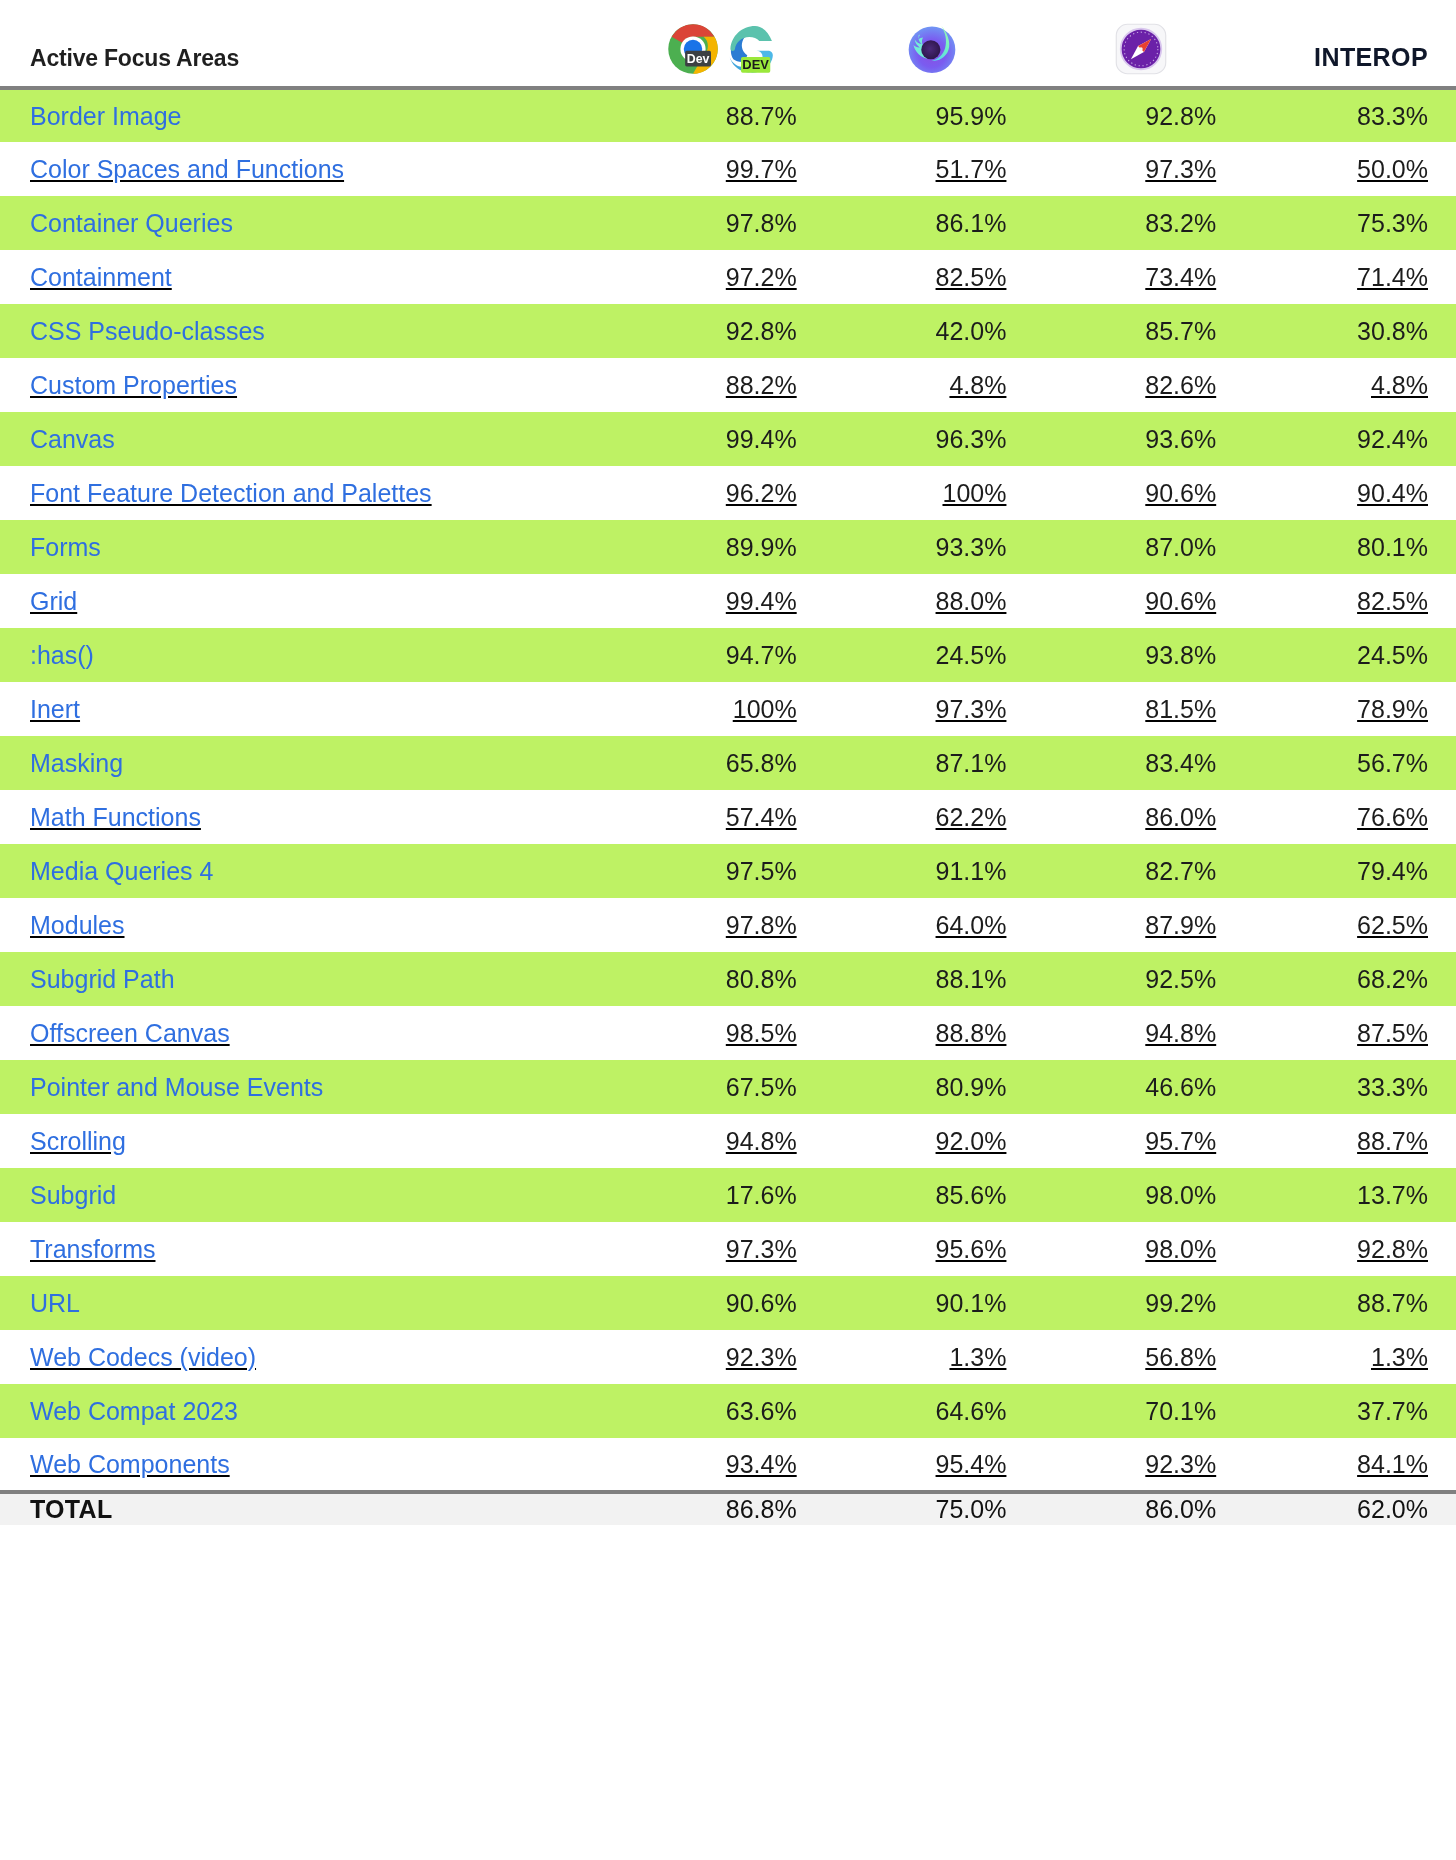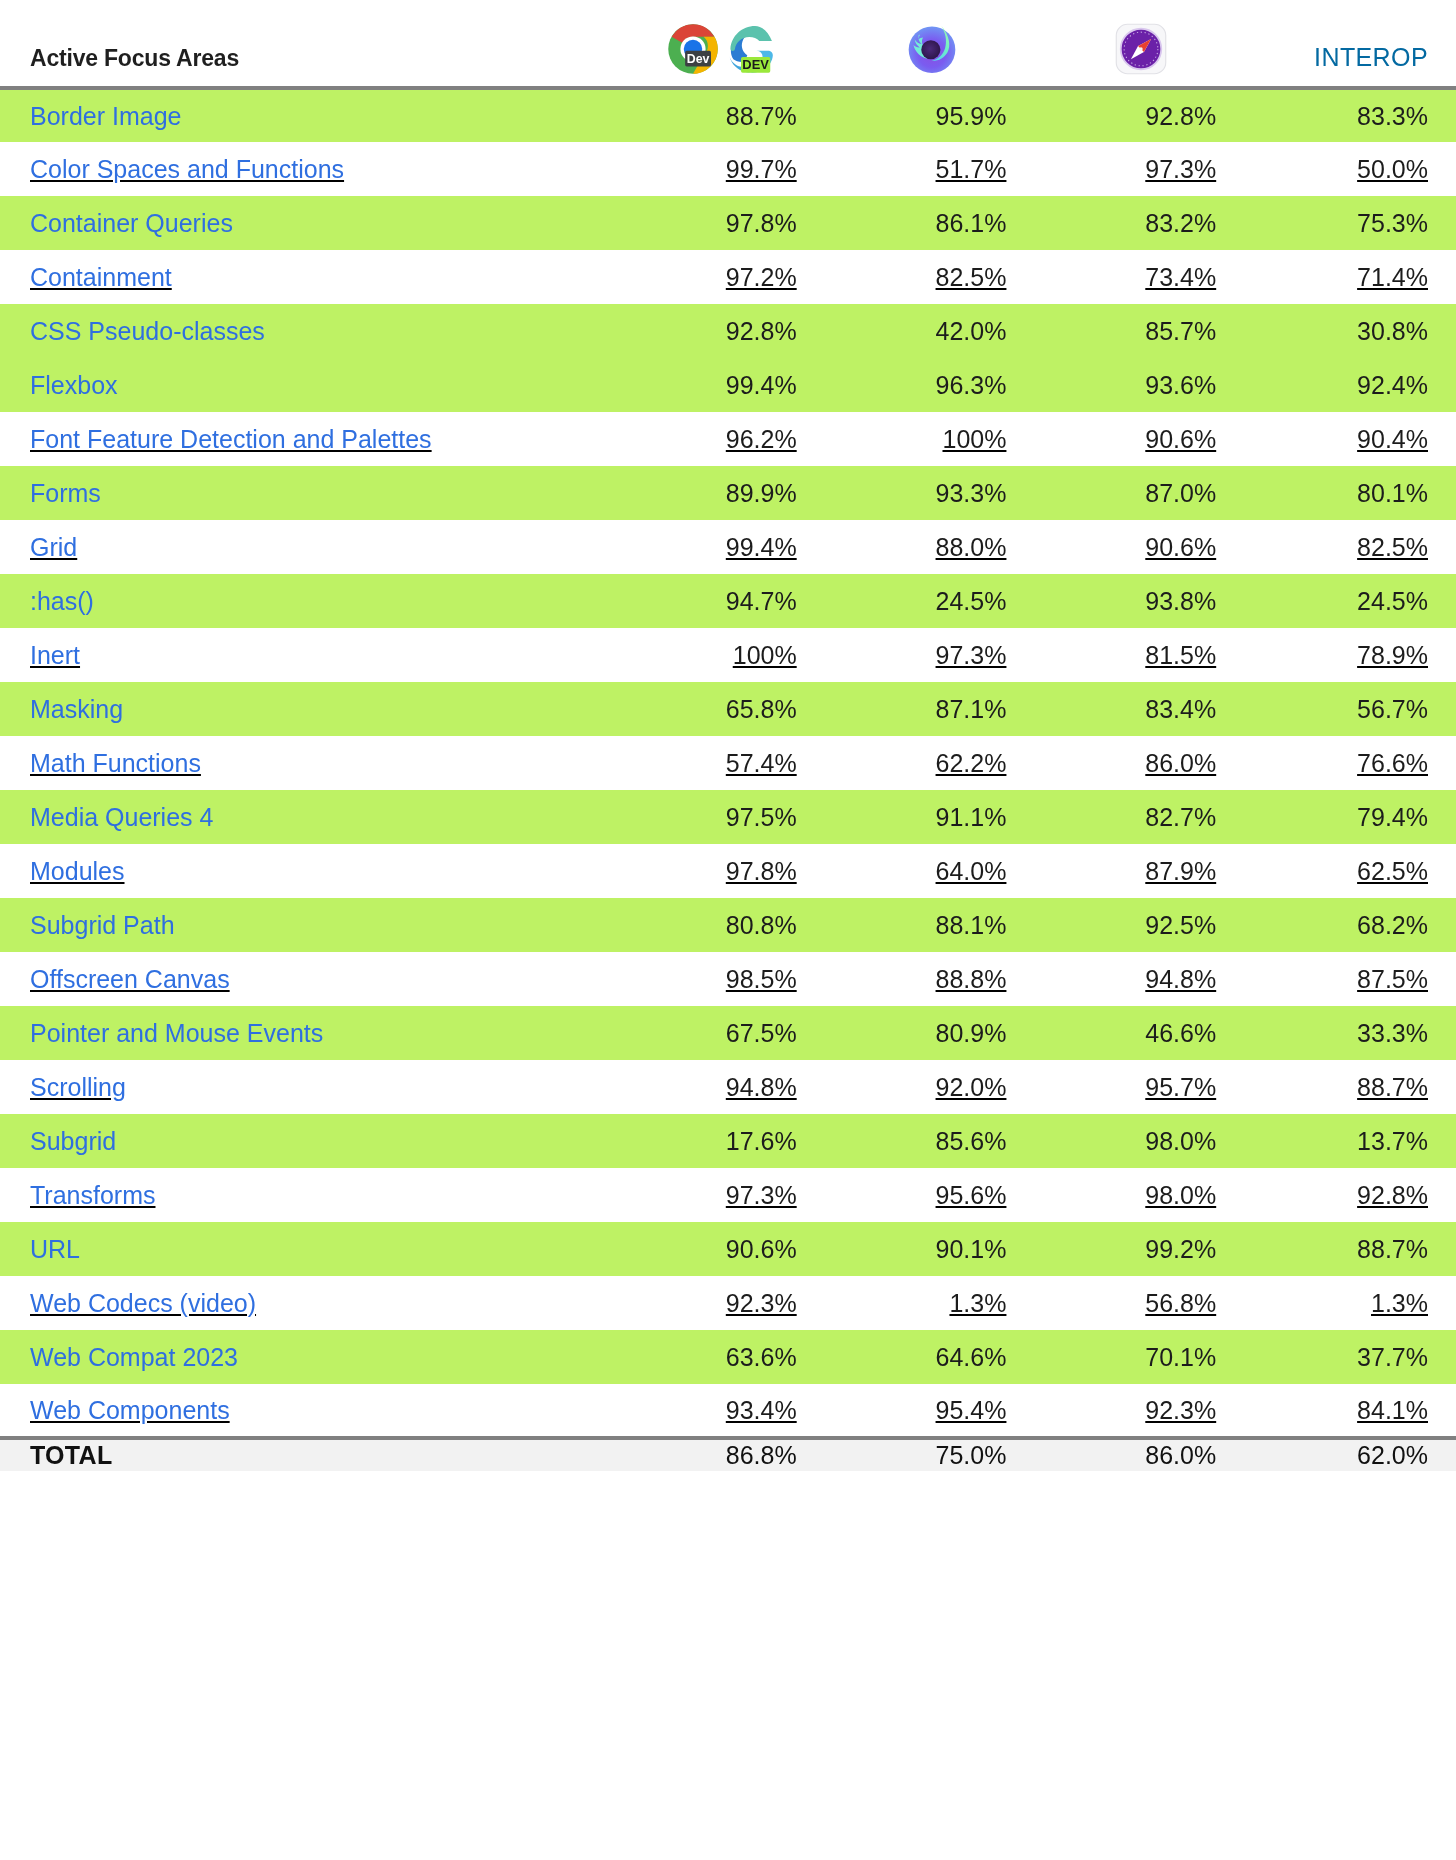--- a/index.html
+++ b/index.html
@@ -47,22 +47,22 @@
   }
   th.browser-head {
     text-align: center;
     padding-bottom: 6px;
   }
   th.interop-head {
     text-align: right;
     padding-right: 28px;
     padding-bottom: 14px;
     font-size: 25px;
-    font-weight: normal;
-    color: #0369a1;
+    font-weight: bold;
+    color: #0f172a;
     letter-spacing: 0.4px;
   }
 
   .browser-icon-wrap {
     display: inline-flex;
     align-items: center;
     justify-content: center;
     gap: 3px;
     line-height: 0;
   }
@@ -247,22 +247,29 @@
         <td class="score-cell s2">73.4%</td>
         <td class="score-cell s3">71.4%</td>
       </tr>
       <tr class="odd">
         <td class="feature-cell"><a class="feature-link">CSS Pseudo-classes</a></td>
         <td class="score-cell s0">92.8%</td>
         <td class="score-cell s1">42.0%</td>
         <td class="score-cell s2">85.7%</td>
         <td class="score-cell s3">30.8%</td>
       </tr>
-      <tr class="odd">
-        <td class="feature-cell"><a class="feature-link">Flexbox</a></td>
+      <tr class="even">
+        <td class="feature-cell"><a class="feature-link">Custom Properties</a></td>
+        <td class="score-cell s0">88.2%</td>
+        <td class="score-cell s1">4.8%</td>
+        <td class="score-cell s2">82.6%</td>
+        <td class="score-cell s3">4.8%</td>
+      </tr>
+      <tr class="odd">
+        <td class="feature-cell"><a class="feature-link">Canvas</a></td>
         <td class="score-cell s0">99.4%</td>
         <td class="score-cell s1">96.3%</td>
         <td class="score-cell s2">93.6%</td>
         <td class="score-cell s3">92.4%</td>
       </tr>
       <tr class="even">
         <td class="feature-cell"><a class="feature-link">Font Feature Detection and Palettes</a></td>
         <td class="score-cell s0">96.2%</td>
         <td class="score-cell s1">100%</td>
         <td class="score-cell s2">90.6%</td>

